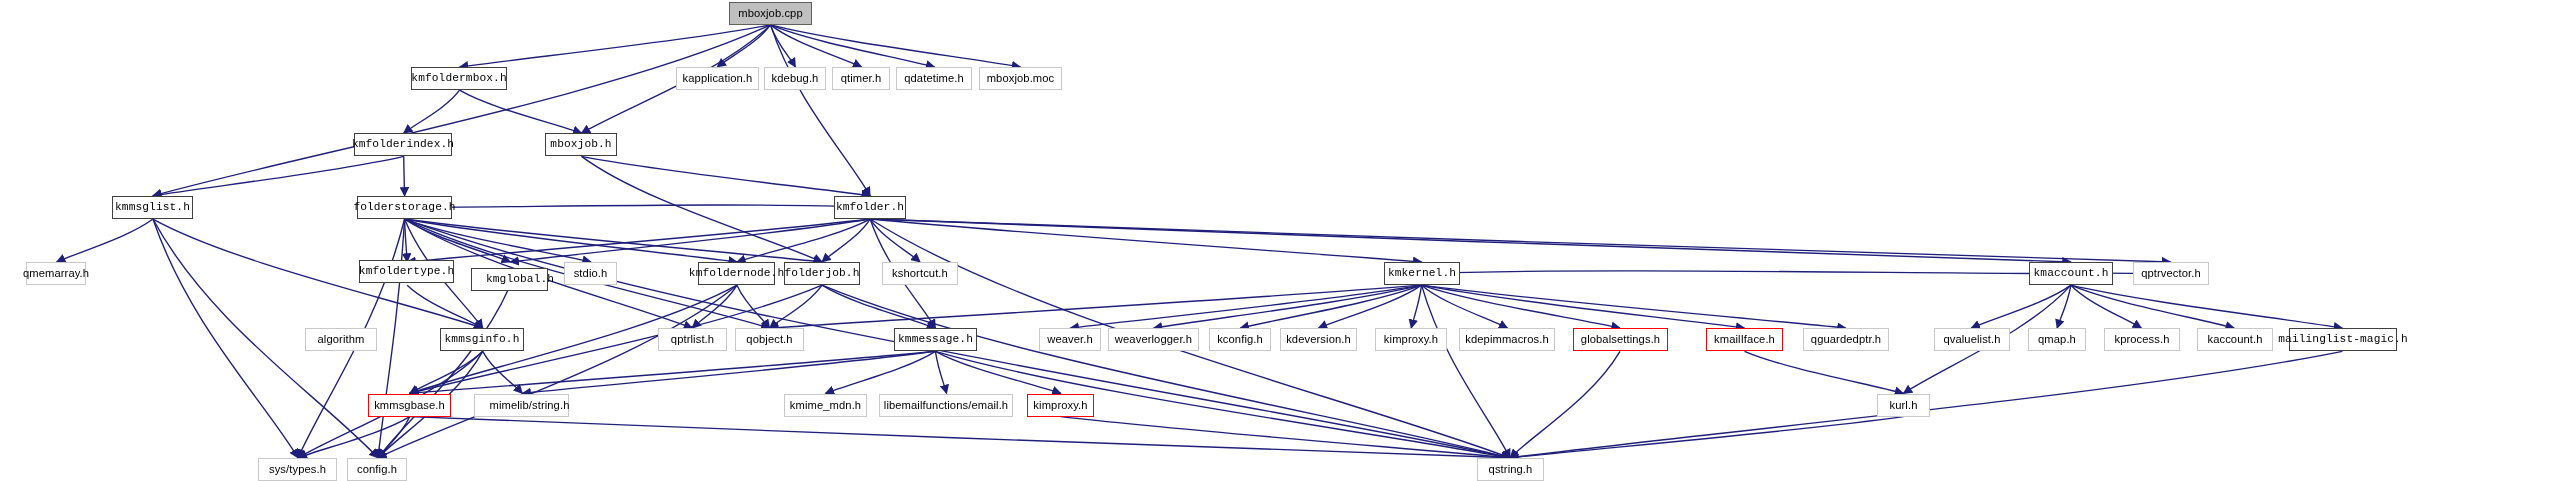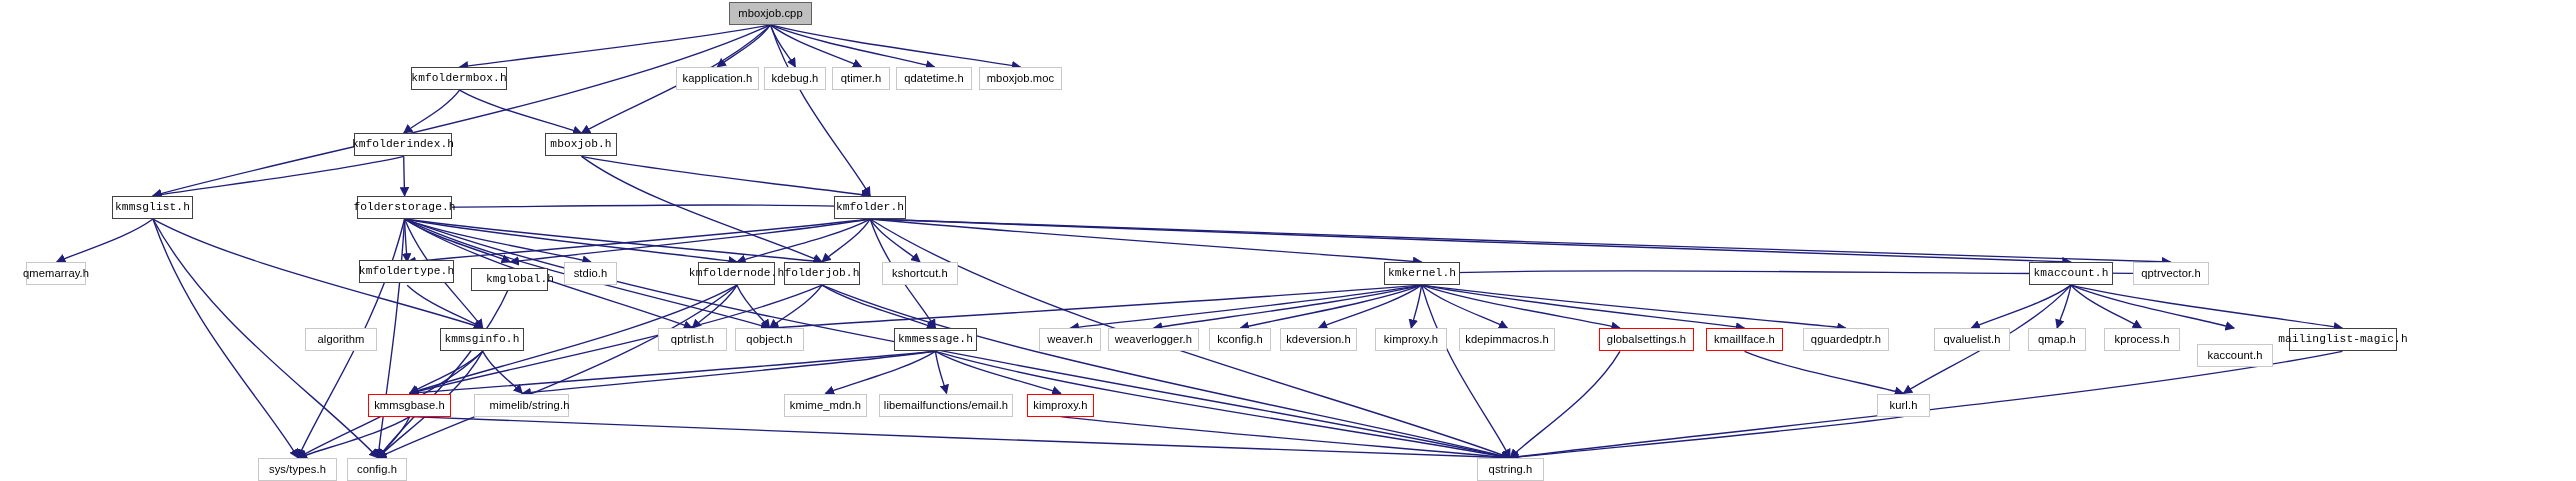--- a/index.html
+++ b/index.html
@@ -208,39 +208,39 @@
       </div>
       <div class="node" style="left: 1280px; top: 328px; width: 77px; height: 23px;">
         <span>kdeversion.h</span>
       </div>
       <div class="node" style="left: 1375px; top: 328px; width: 72px; height: 23px;">
         <span>kimproxy.h</span>
       </div>
       <div class="node" style="left: 1459px; top: 328px; width: 96px; height: 23px;">
         <span>kdepimmacros.h</span>
       </div>
-      <div class="node red" style="left: 1573px; top: 328px; width: 95px; height: 23px; margin-left: 26px;">
+      <div class="node red" style="left: 1573px; top: 328px; width: 95px; height: 23px;">
         <span>globalsettings.h</span>
       </div>
       <div class="node red" style="left: 1706px; top: 328px; width: 77px; height: 23px;">
         <span>kmailIface.h</span>
       </div>
       <div class="node" style="left: 1803px; top: 328px; width: 86px; height: 23px;">
         <span>qguardedptr.h</span>
       </div>
       <div class="node" style="left: 1934px; top: 328px; width: 76px; height: 23px;">
         <span>qvaluelist.h</span>
       </div>
       <div class="node" style="left: 2028px; top: 328px; width: 58px; height: 23px;">
         <span>qmap.h</span>
       </div>
       <div class="node" style="left: 2104px; top: 328px; width: 76px; height: 23px;">
         <span>kprocess.h</span>
       </div>
-      <div class="node" style="left: 2197px; top: 344px; width: 76px; height: 23px;">
+      <div class="node" style="left: 2197px; top: 328px; width: 76px; height: 23px;">
         <span>kaccount.h</span>
       </div>
       <div class="node strong" style="left: 2289px; top: 328px; width: 108px; height: 23px;">
         <span>mailinglist-magic.h</span>
       </div>
       <div class="node red" style="left: 368px; top: 394px; width: 83px; height: 23px;">
         <span>kmmsgbase.h</span>
       </div>
       <div class="node" style="left: 474px; top: 394px; width: 95px; height: 23px; padding-left: 16px;">
         <span>mimelib/string.h</span>

